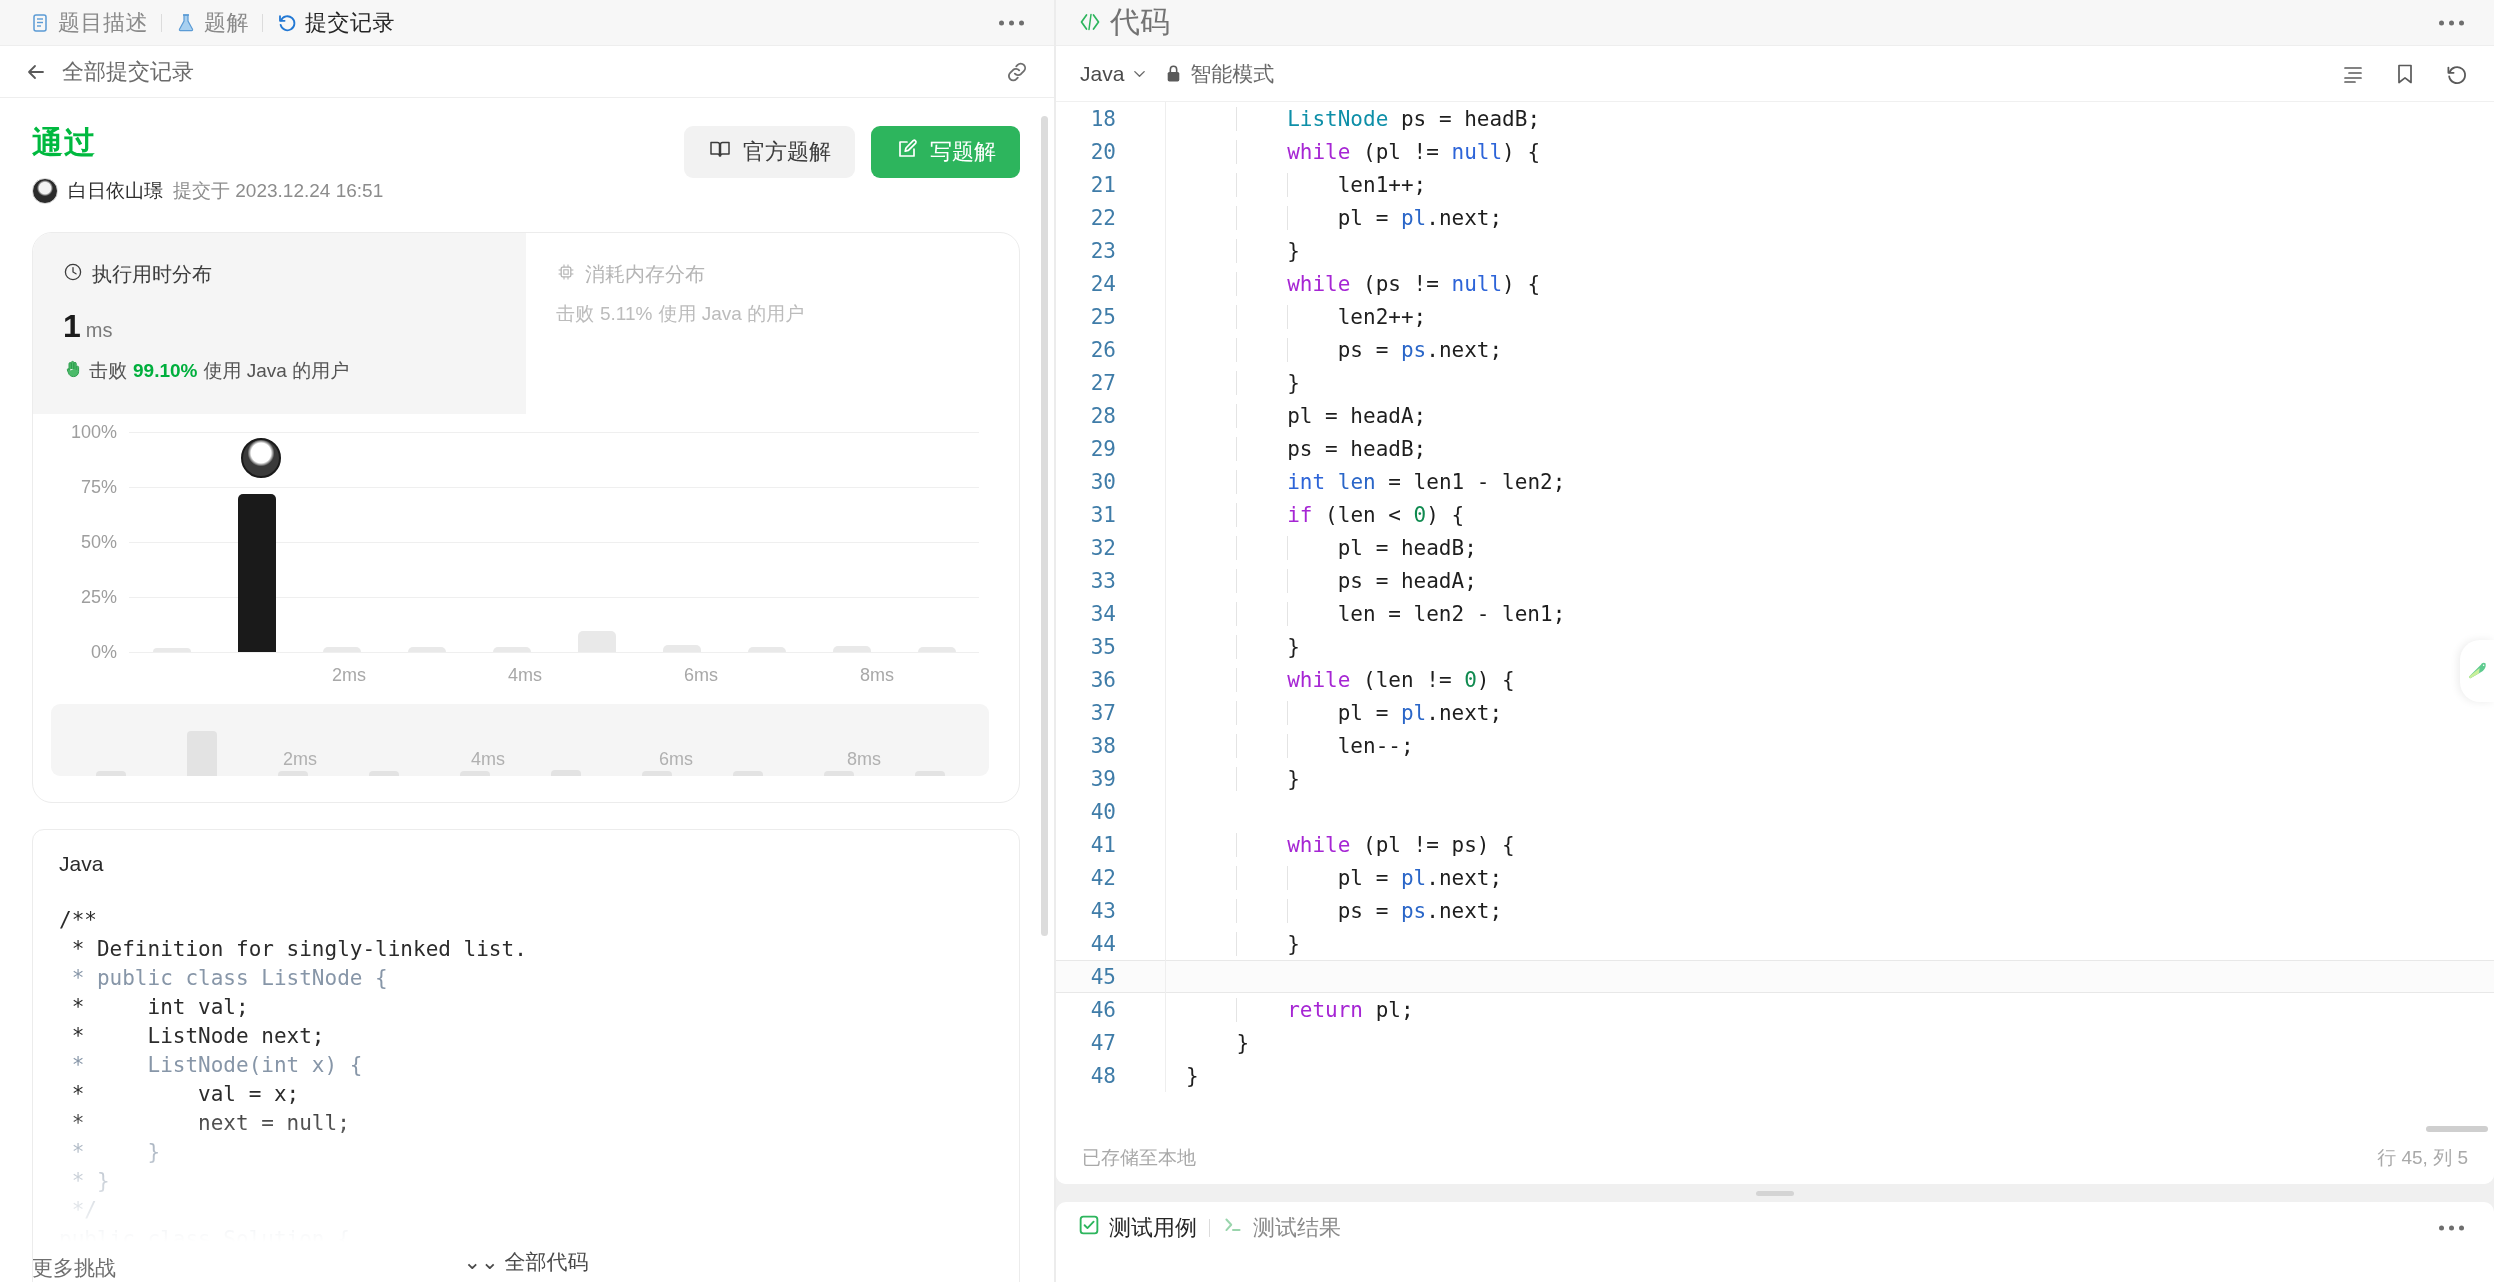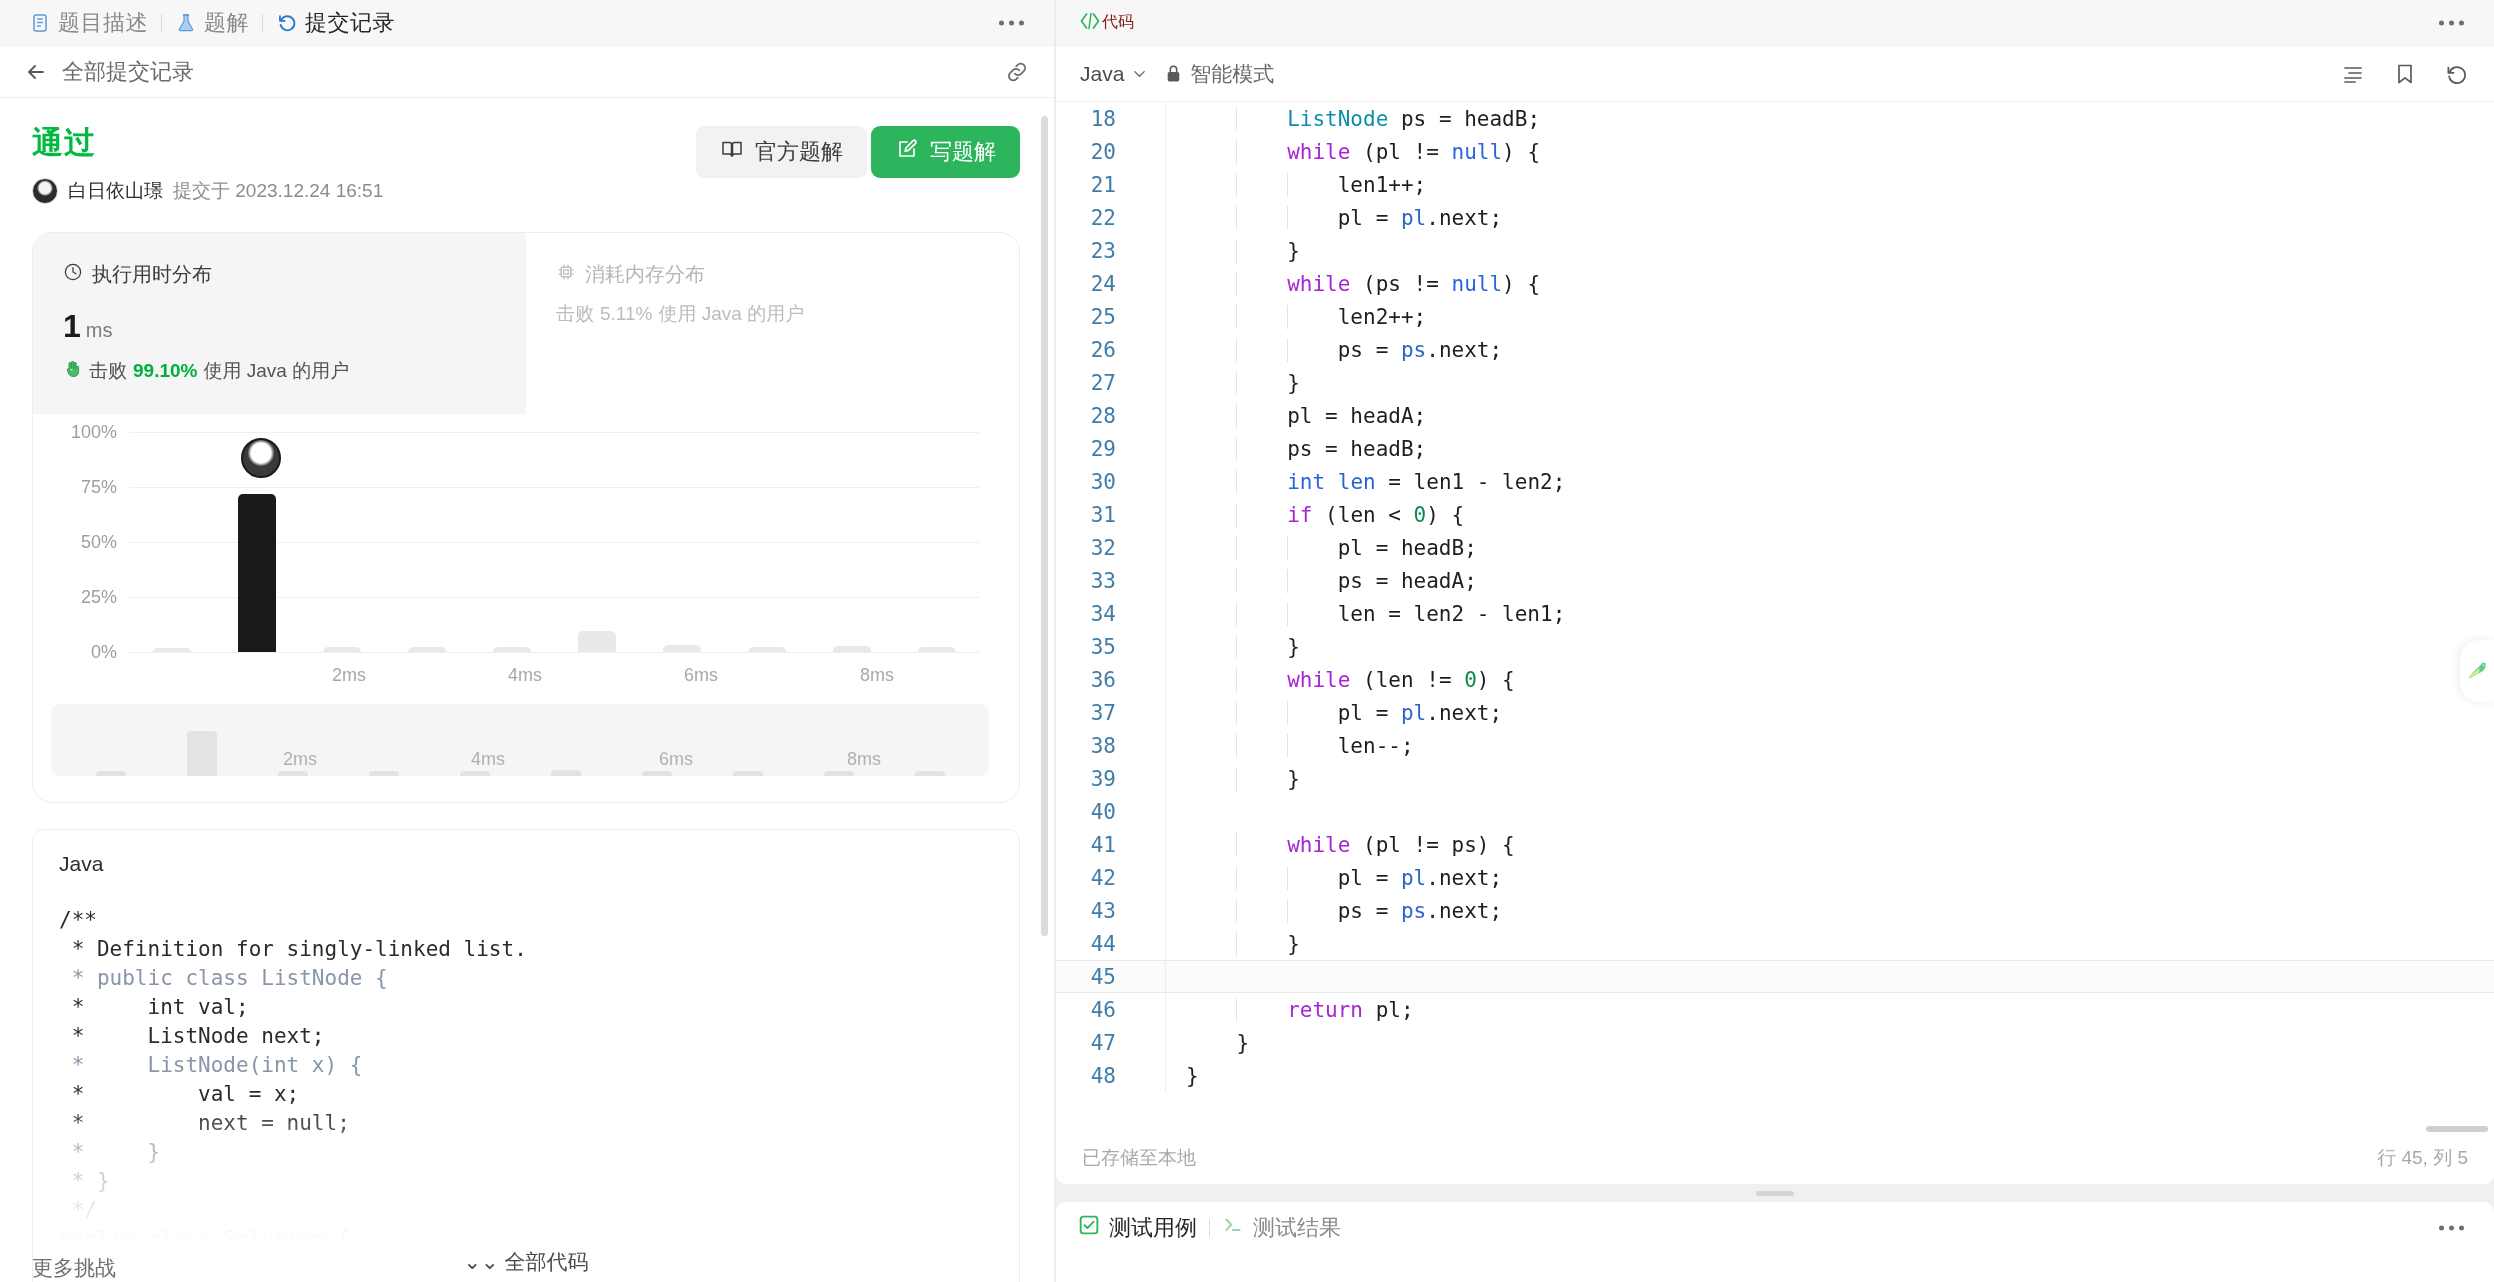--- a/index.html
+++ b/index.html
@@ -56,21 +56,21 @@
   .verdict { font-size: 31px; color: #00b93f; font-weight: 600; letter-spacing: 1px; }
   .author-row { display: flex; align-items: center; gap: 10px; margin-top: 14px; }
   .avatar-sm {
     width: 26px; height: 26px; border-radius: 50%;
     background: radial-gradient(circle at 50% 38%, #f2f2f2 0 30%, #2b2b2b 42% 100%);
     border: 1px solid #d8d8d8; flex: none; overflow: hidden;
   }
   .author-name { font-size: 19px; color: #2d2d2d; }
   .submit-meta { font-size: 19px; color: #8c8c8c; }
 
-  .head-buttons { display: flex; gap: 4px; align-items: center; margin-top: 4px; }
+  .head-buttons { display: flex; gap: 16px; align-items: center; margin-top: 4px; }
   .btn {
     display: inline-flex; align-items: center; gap: 11px;
     height: 52px; padding: 0 24px; border-radius: 9px;
     font-size: 22px; cursor: pointer; border: none; white-space: nowrap;
   }
   .btn-grey { background: #f2f2f2; color: #3c3c3c; }
   .btn-green { background: #2db55d; color: #ffffff; }
 
   .charts-card {
     margin-top: 28px;
@@ -147,21 +147,21 @@
   .right-col { width: 1438px; height: 1282px; display: flex; flex-direction: column; background: #f0f0f0; position: relative; }
   .code-panel {
     flex: 1; margin: 0; background: #ffffff; display: flex; flex-direction: column;
     border-radius: 0 0 10px 10px; overflow: hidden; position: relative;
   }
   .cp-header {
     height: 46px; min-height: 46px; background: #f7f7f7;
     display: flex; align-items: center; padding: 0 22px; position: relative;
     border-bottom: 1px solid #eeeeee;
   }
-  .cp-title { display: flex; align-items: center; font-size: 16px; color: #7f1d1d; }
+  .cp-title { display: flex; align-items: center; gap: 8px; font-size: 30px; color: #737373; }
   .cp-toolbar {
     height: 56px; min-height: 56px; display: flex; align-items: center;
     padding: 0 24px; gap: 18px; border-bottom: 1px solid #f0f0f0; position: relative;
   }
   .lang-sel { display: flex; align-items: center; gap: 8px; font-size: 21px; color: #4b4b4b; cursor: pointer; }
   .smart-mode { display: flex; align-items: flex-end; gap: 8px; font-size: 21px; color: #6a6a6a; cursor: pointer; }
   .tool-icons { position: absolute; right: 24px; display: flex; gap: 26px; align-items: center; }
   .tool-icons span { cursor: pointer; display:flex; align-items:center; justify-content:center; width: 26px; height: 26px;}
 
   .editor { flex: 1; overflow: hidden; position: relative; background: #ffffff; }

